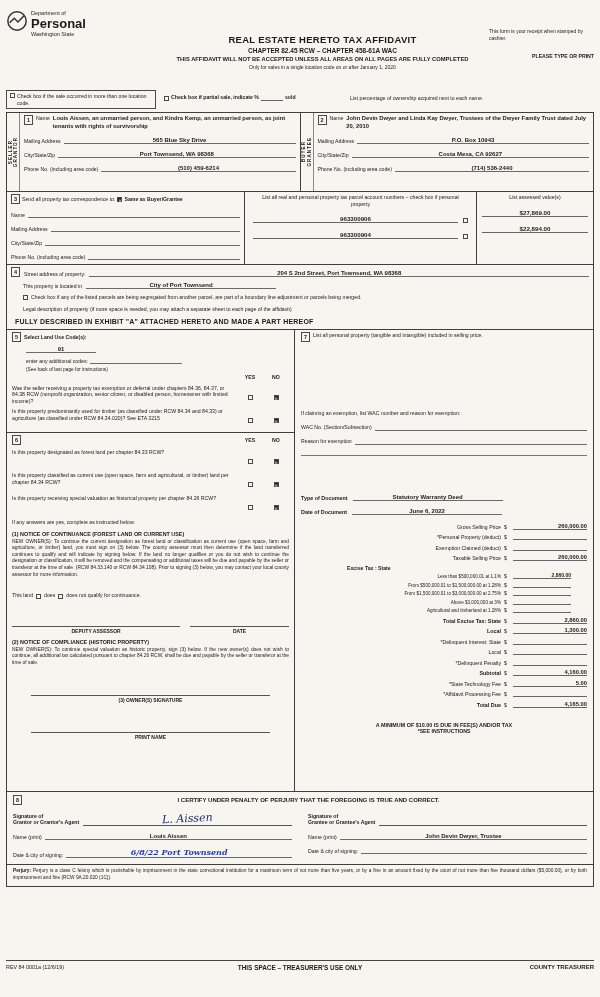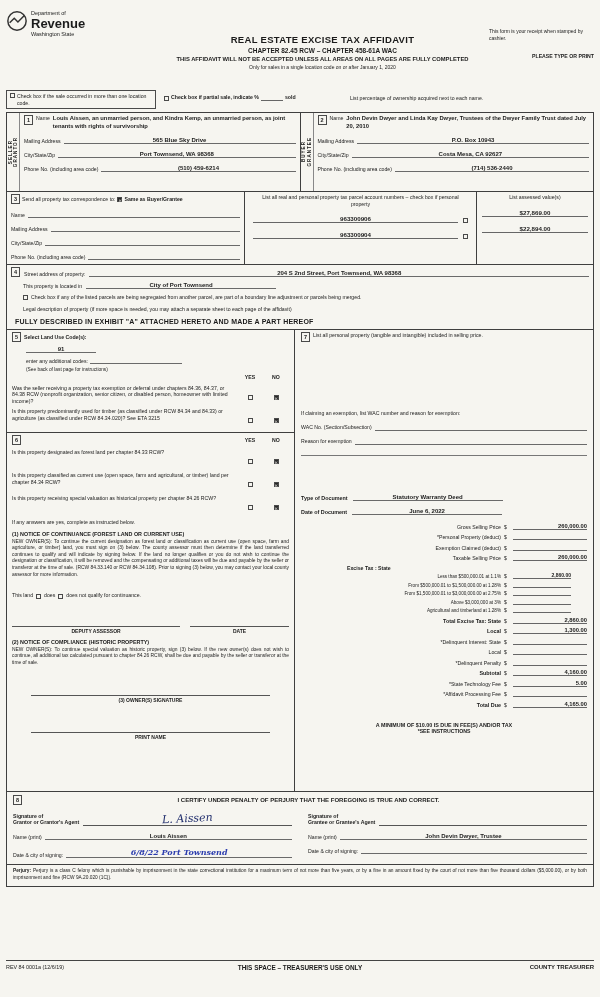--- a/index.html
+++ b/index.html
@@ -144,26 +144,26 @@
 <div class="page">
 
   <div class="header">
     <div class="logo-block">
       <svg width="22" height="22" viewBox="0 0 24 24">
         <circle cx="12" cy="12" r="10" fill="none" stroke="#333" stroke-width="1.6"></circle>
         <path d="M4 14 L9 9 L13 13 L20 6" fill="none" stroke="#333" stroke-width="1.6"></path>
       </svg>
       <div>
         <div class="logo-dept">Department of</div>
-        <div class="logo-name">Revenue</div>
+        <div class="logo-name">Personal</div>
         <div class="logo-state">Washington State</div>
       </div>
     </div>
     <div class="title-block">
-      <div class="form-title">REAL ESTATE EXCISE TAX AFFIDAVIT</div>
+      <div class="form-title">REAL ESTATE HERETO TAX AFFIDAVIT</div>
       <div class="form-chapter">CHAPTER 82.45 RCW – CHAPTER 458-61A WAC</div>
       <div class="form-warning">THIS AFFIDAVIT WILL NOT BE ACCEPTED UNLESS ALL AREAS ON ALL PAGES ARE FULLY COMPLETED</div>
       <div class="form-only-note">Only for sales in a single location code on or after January 1, 2020</div>
     </div>
     <div class="right-block">
       <div class="receipt-note">This form is your receipt when stamped by cashier.</div>
       <div class="type-print">PLEASE TYPE OR PRINT</div>
     </div>
   </div>
 

